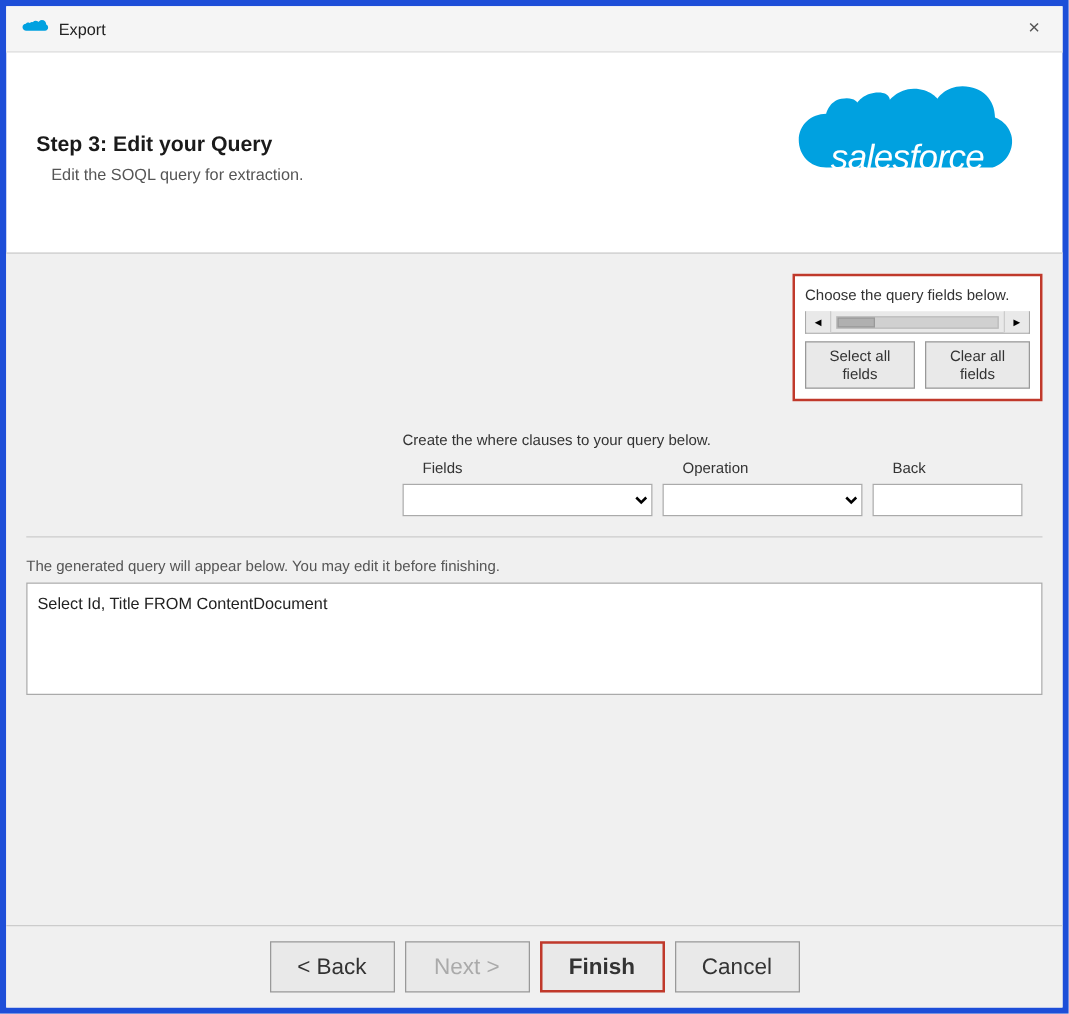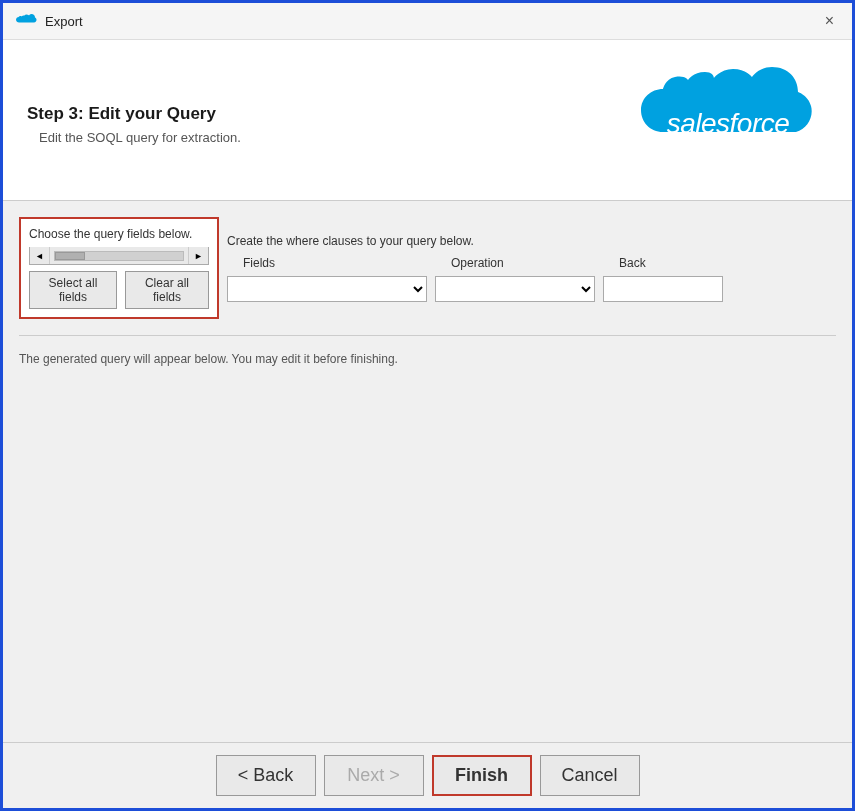--- a/index.html
+++ b/index.html
@@ -9,21 +9,21 @@
       background: #f0f0f0;
       display: flex;
       align-items: center;
       justify-content: center;
       min-height: 100vh;
     }
     .dialog {
       width: 855px;
       min-height: 811px;
       background: #fff;
-      border: 3px solid #1d4ed8;
+      border: 5px solid #1d4ed8;
       box-shadow: 3px 3px 15px rgba(0,0,0,0.3);
       display: flex;
       flex-direction: column;
       position: relative;
     }
     .title-bar {
       background: #f5f5f5;
       border-bottom: 1px solid #ddd;
       padding: 8px 12px;
       display: flex;
@@ -105,22 +105,23 @@
       border-top: 1px solid #ccc;
       flex: 1;
       padding: 16px;
       display: flex;
       flex-direction: column;
       gap: 12px;
     }
 
     .top-panel {
       display: flex;
-      gap: 8px;
-      align-items: center;
+      gap: 24px;
+      align-items: flex-end;
+      flex-direction: column;
     }
 
     
     .query-fields-panel {
       border: 2px solid #c0392b;
       background: #fff;
       padding: 8px;
       min-width: 200px;
       max-width: 200px;
     }
@@ -386,20 +387,21 @@
           </select>
           <input class="where-input" type="text" value="" style="">
         </div>
       </div>
     </div>
 
     <div class="divider"></div>
 
     <div>
       <div class="query-section-label">The generated query will appear below.  You may edit it before finishing.</div>
+      <textarea class="query-textarea" style="">Select Id, Title FROM ContentDocument</textarea>
     </div>
   </div>
 
   <div class="footer">
     <button class="footer-btn">&lt; Back</button>
     <button class="footer-btn" disabled="">Next &gt;</button>
     <button class="footer-btn finish">Finish</button>
     <button class="footer-btn">Cancel</button>
   </div>
 </div>

